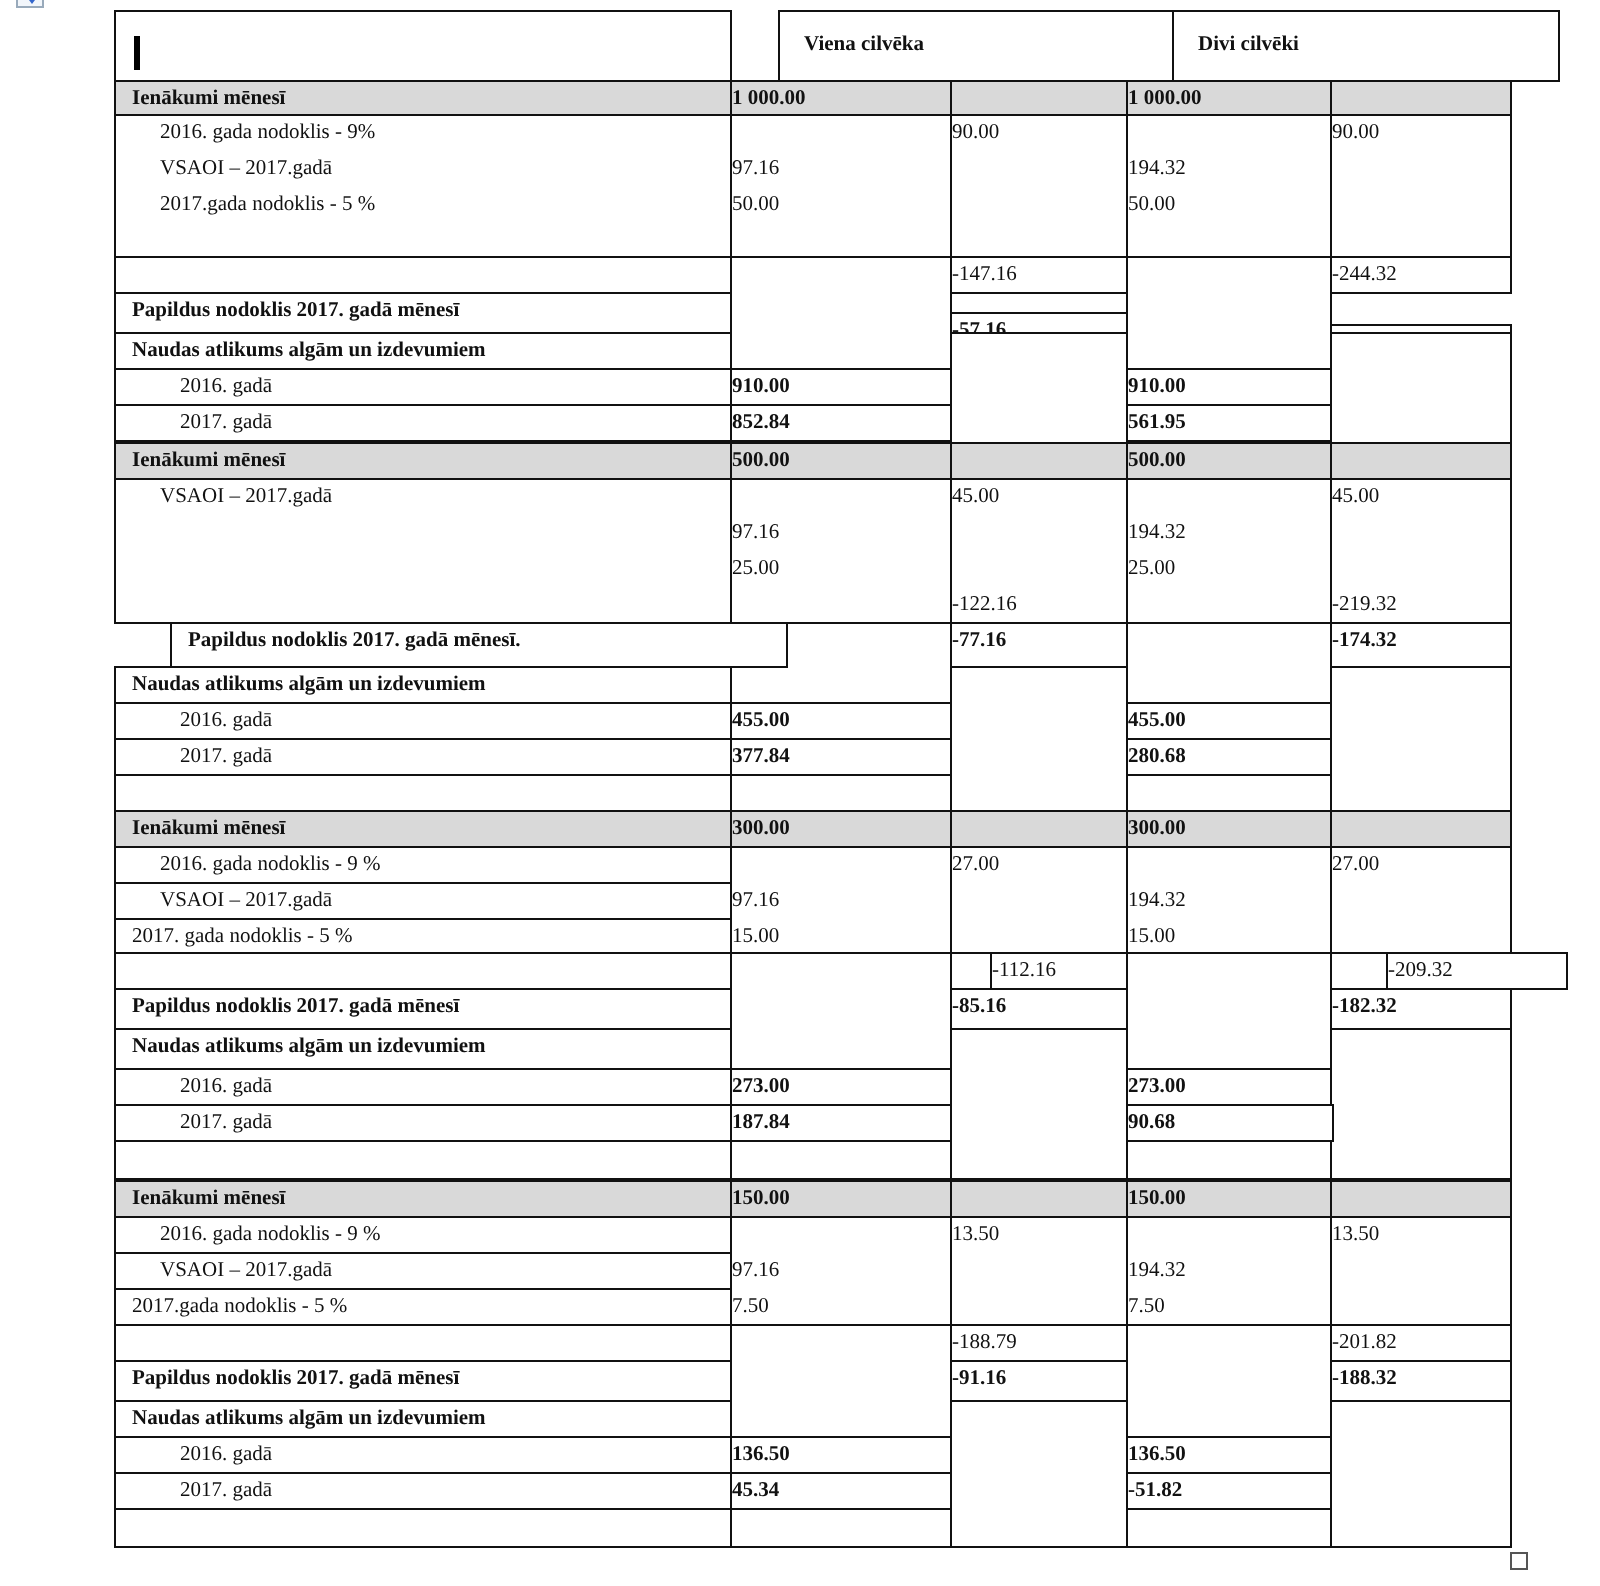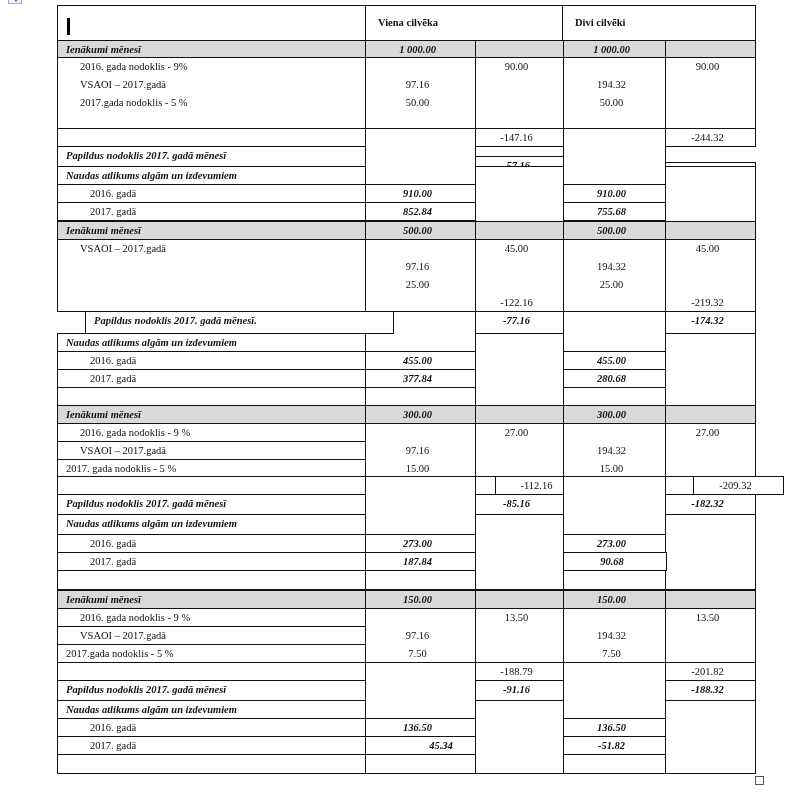--- a/index.html
+++ b/index.html
@@ -6,27 +6,27 @@
   body { width:800px; height:793px; position:relative; overflow:hidden;
          font-family:"Liberation Serif","DejaVu Serif",serif; color:#111; }
   .abs { position:absolute; box-sizing:border-box; }
   .move-handle { left:8px; top:-6px; width:14px; height:10px; border:1px solid #9ab; background:#f2f6fb; }
   .move-handle::after { content:""; position:absolute; left:4px; top:3px; width:0; height:0;
          border-left:3px solid transparent; border-right:3px solid transparent; border-top:4px solid #36c; }
   .resize-handle { left:755px; top:776px; width:9px; height:9px; border:1px solid #555; background:#fff; }
   .cell { position:absolute; box-sizing:border-box; border:1.5px solid #111; background:#fff;
           font-size:10.5px; line-height:17px; overflow:hidden; white-space:nowrap; }
   .shade { background:#d9d9d9; }
-  .b { font-weight:bold;font-style:italic; }
-  .r { text-align:center; padding-right:6px; }
+  .b { font-weight:bold; }
+  .r { text-align:left; padding-right:6px; }
   .l { padding-left:8px; }
   .ind1 { padding-left:22px; }
   .ind2 { padding-left:32px; }
   .line { display:block; height:18px; line-height:18px; }
-  .hdr { font-size:10.5px; font-weight:bold; padding-left:12px; line-height:34px; }
+  .hdr { font-size:10.5px; font-weight:bold; padding-left:12px; line-height:34px;margin-left:24px; }
   .cursor { position:absolute; left:9px; top:12px; width:3px; height:17px; background:#000; }
 </style>
 </head>
 <body>
 
 <div class="abs move-handle"></div>
 
 <div id="doc-table">
 
   <div class="cell" style="left:57px;top:5px;width:309px;height:36px;">
@@ -72,21 +72,21 @@
     <div class="cell b r" style="left: 475px; top: 156px; width: 89px; height: 21px;">-57.16</div>
     <div class="cell b r" style="left: 665px; top: 162px; width: 91px; height: 21px;">-154.32</div>
     <div class="cell " style="left: 475px; top: 166px; width: 89px; height: 74px;"></div>
     <div class="cell " style="left: 665px; top: 166px; width: 91px; height: 74px;"></div>
     <div class="cell b l" style="left: 57px; top: 166px; width: 309px; height: 19px;">Naudas atlikums algām un izdevumiem</div>
     <div class="cell ind2" style="left: 57px; top: 184px; width: 309px; height: 19px;">2016. gadā</div>
     <div class="cell b r" style="left: 365px; top: 184px; width: 111px; height: 19px;">910.00</div>
     <div class="cell b r" style="left: 563px; top: 184px; width: 103px; height: 19px;">910.00</div>
     <div class="cell ind2" style="left: 57px; top: 202px; width: 309px; height: 19px;">2017. gadā</div>
     <div class="cell b r" style="left: 365px; top: 202px; width: 111px; height: 19px;">852.84</div>
-    <div class="cell b r" style="left: 563px; top: 202px; width: 103px; height: 19px;">755.68</div>
+    <div class="cell b r" style="left: 563px; top: 202px; width: 103px; height: 19px;">561.95</div>
     <div class="cell " style="left: 57px; top: 220px; width: 309px; height: 20px;"></div>
     <div class="cell " style="left: 365px; top: 220px; width: 111px; height: 20px;"></div>
     <div class="cell " style="left: 563px; top: 220px; width: 103px; height: 20px;"></div>
     <div class="cell shade b l" style="left: 57px; top: 221px; width: 309px; height: 19px;">Ienākumi mēnesī</div>
     <div class="cell shade b r" style="left: 365px; top: 221px; width: 111px; height: 19px;">500.00</div>
     <div class="cell shade" style="left: 475px; top: 221px; width: 89px; height: 19px;"></div>
     <div class="cell shade b r" style="left: 563px; top: 221px; width: 103px; height: 19px;">500.00</div>
     <div class="cell shade" style="left: 665px; top: 221px; width: 91px; height: 19px;"></div>
     <div class="cell ind1" style="left: 57px; top: 239px; width: 309px; height: 73px;">
       <span class="line ">VSAOI – 2017.gadā</span>
@@ -218,20 +218,20 @@
     <div class="cell b l" style="left: 57px; top: 680px; width: 309px; height: 21px;">Papildus nodoklis 2017. gadā mēnesī</div>
     <div class="cell b r" style="left: 475px; top: 680px; width: 89px; height: 21px;">-91.16</div>
     <div class="cell b r" style="left: 665px; top: 680px; width: 91px; height: 21px;">-188.32</div>
     <div class="cell " style="left: 475px; top: 700px; width: 89px; height: 74px;"></div>
     <div class="cell " style="left: 665px; top: 700px; width: 91px; height: 74px;"></div>
     <div class="cell b l" style="left: 57px; top: 700px; width: 309px; height: 19px;">Naudas atlikums algām un izdevumiem</div>
     <div class="cell ind2" style="left: 57px; top: 718px; width: 309px; height: 19px;">2016. gadā</div>
     <div class="cell b r" style="left: 365px; top: 718px; width: 111px; height: 19px;">136.50</div>
     <div class="cell b r" style="left: 563px; top: 718px; width: 103px; height: 19px;">136.50</div>
     <div class="cell ind2" style="left: 57px; top: 736px; width: 309px; height: 19px;">2017. gadā</div>
-    <div class="cell b r" style="left: 365px; top: 736px; width: 111px; height: 19px; padding-left: 47px;">45.34</div>
+    <div class="cell b r" style="left: 365px; top: 736px; width: 111px; height: 19px;">45.34</div>
     <div class="cell b r" style="left: 563px; top: 736px; width: 103px; height: 19px;">-51.82</div>
     <div class="cell " style="left: 57px; top: 754px; width: 309px; height: 20px;"></div>
     <div class="cell " style="left: 365px; top: 754px; width: 111px; height: 20px;"></div>
     <div class="cell " style="left: 563px; top: 754px; width: 103px; height: 20px;"></div>
   </div>
 
 <div class="abs resize-handle"></div>
 
 </body></html>

